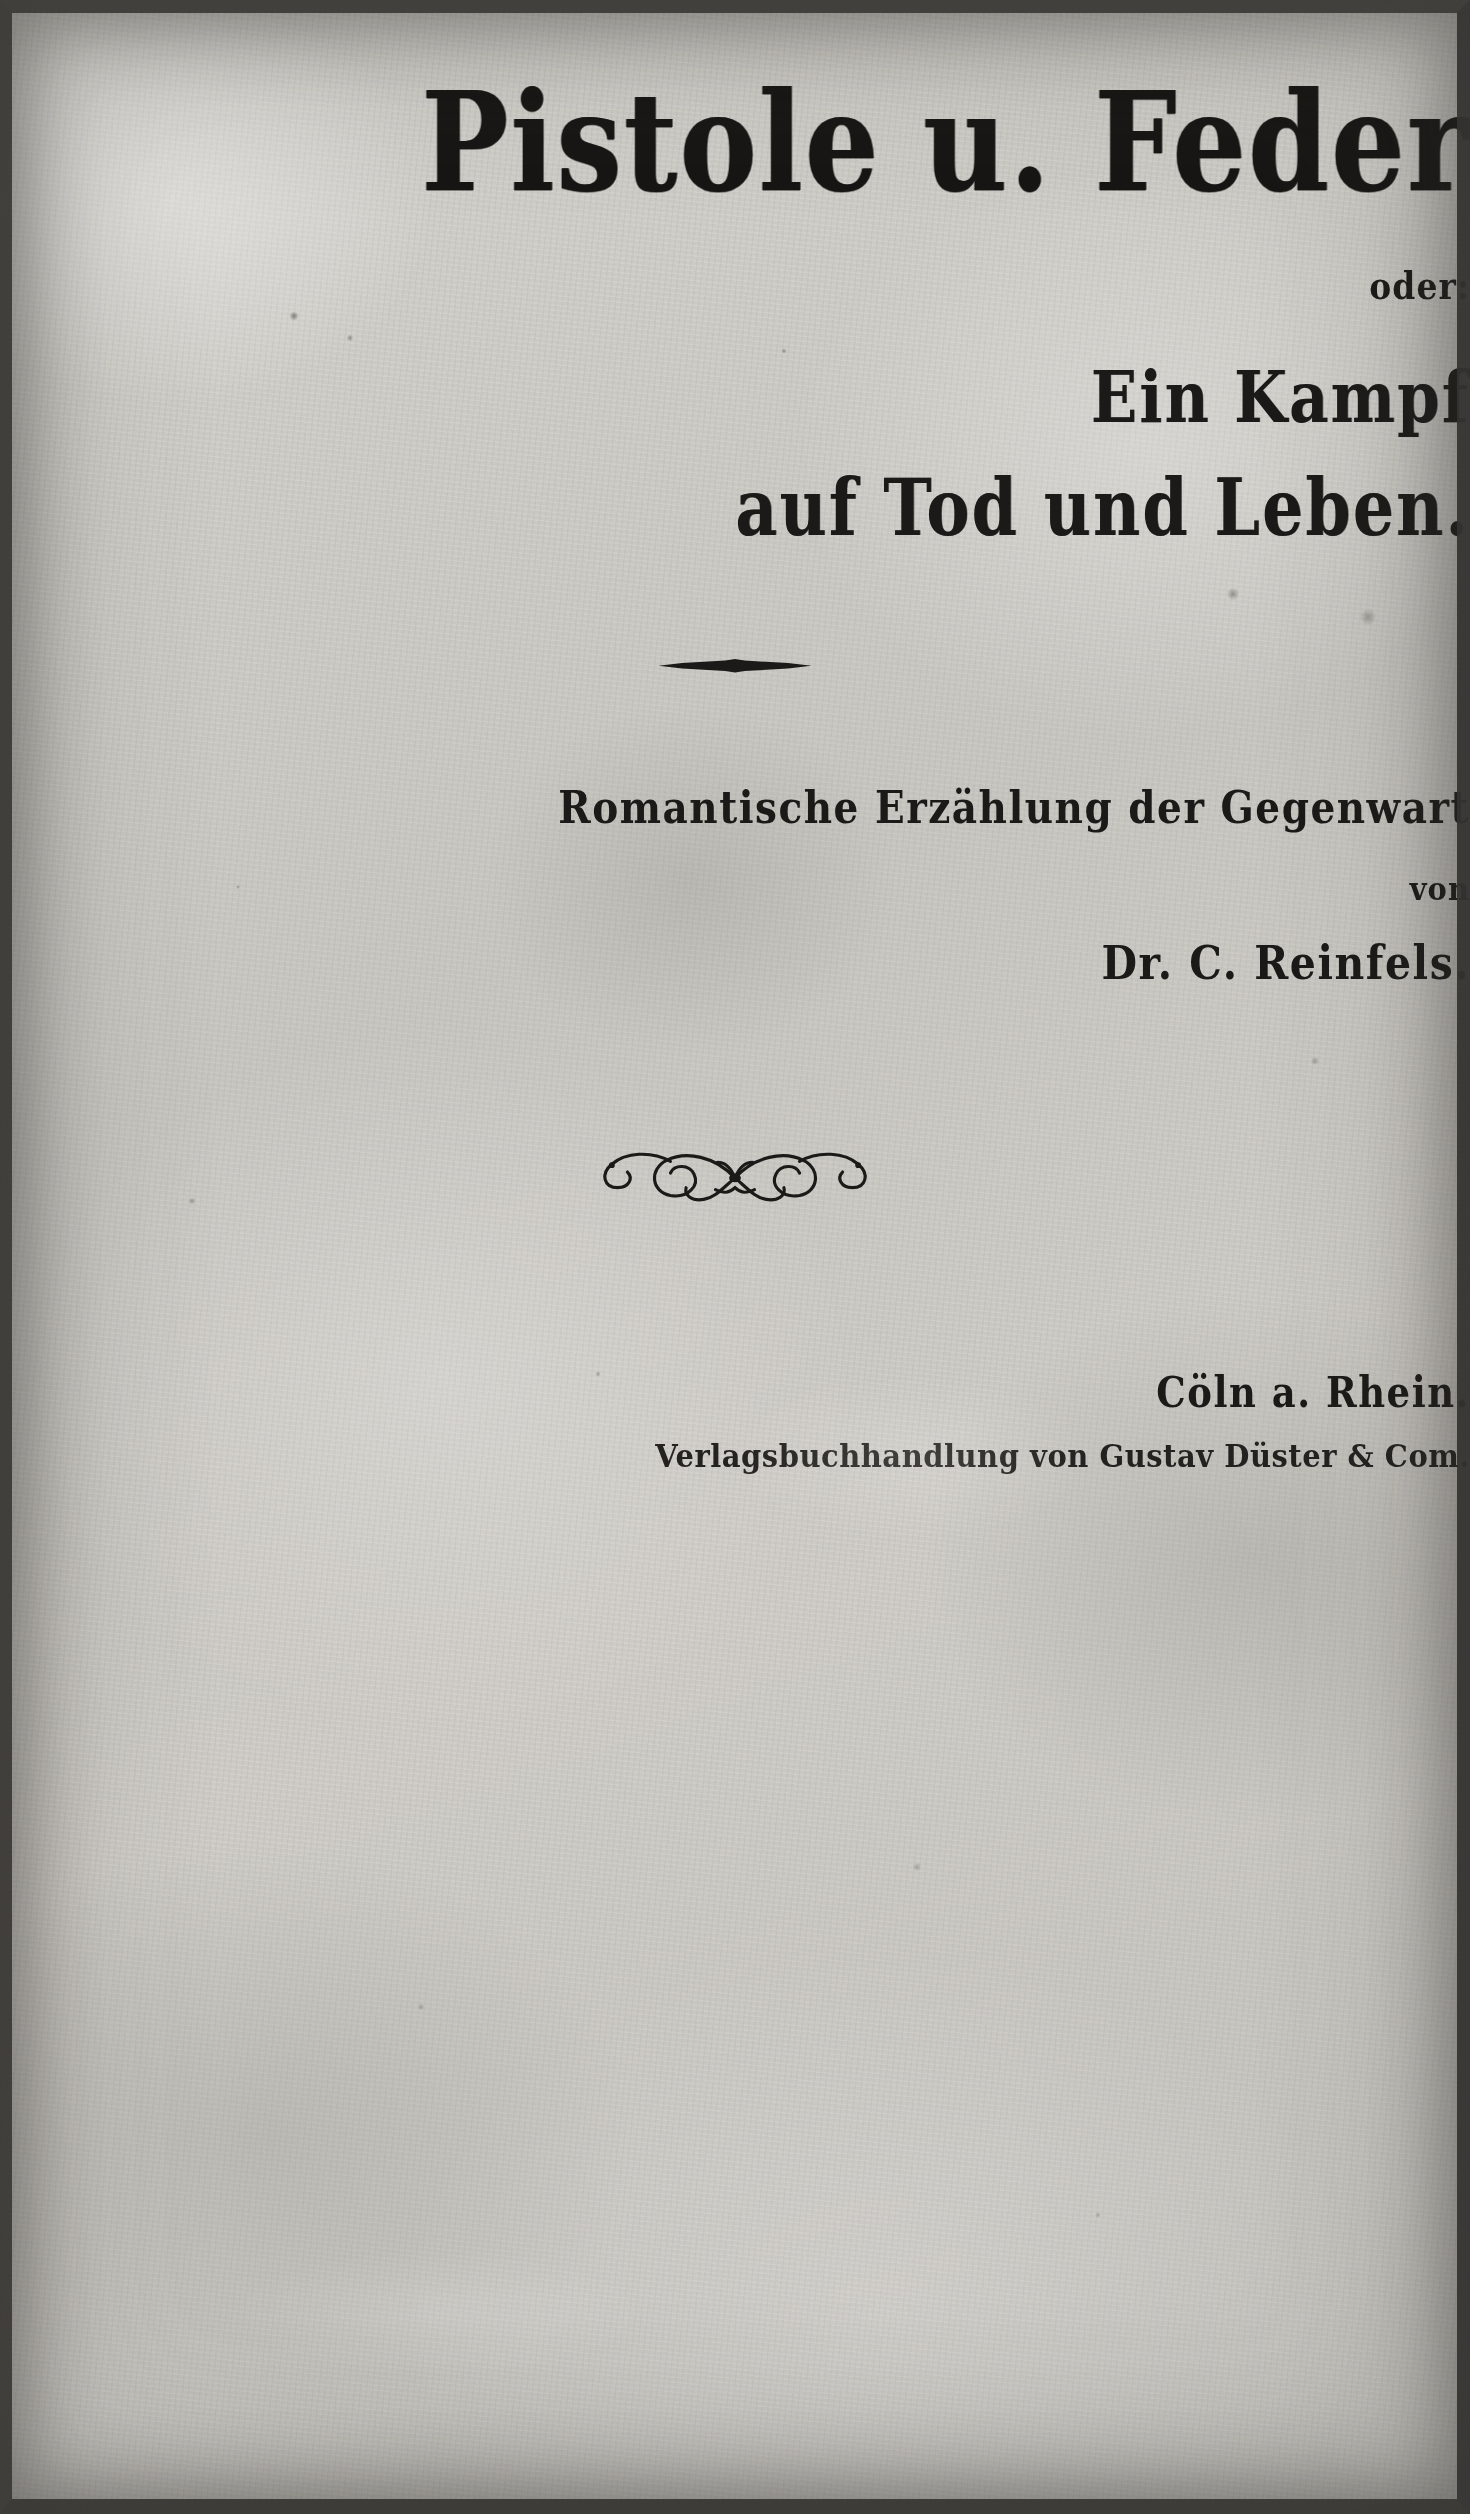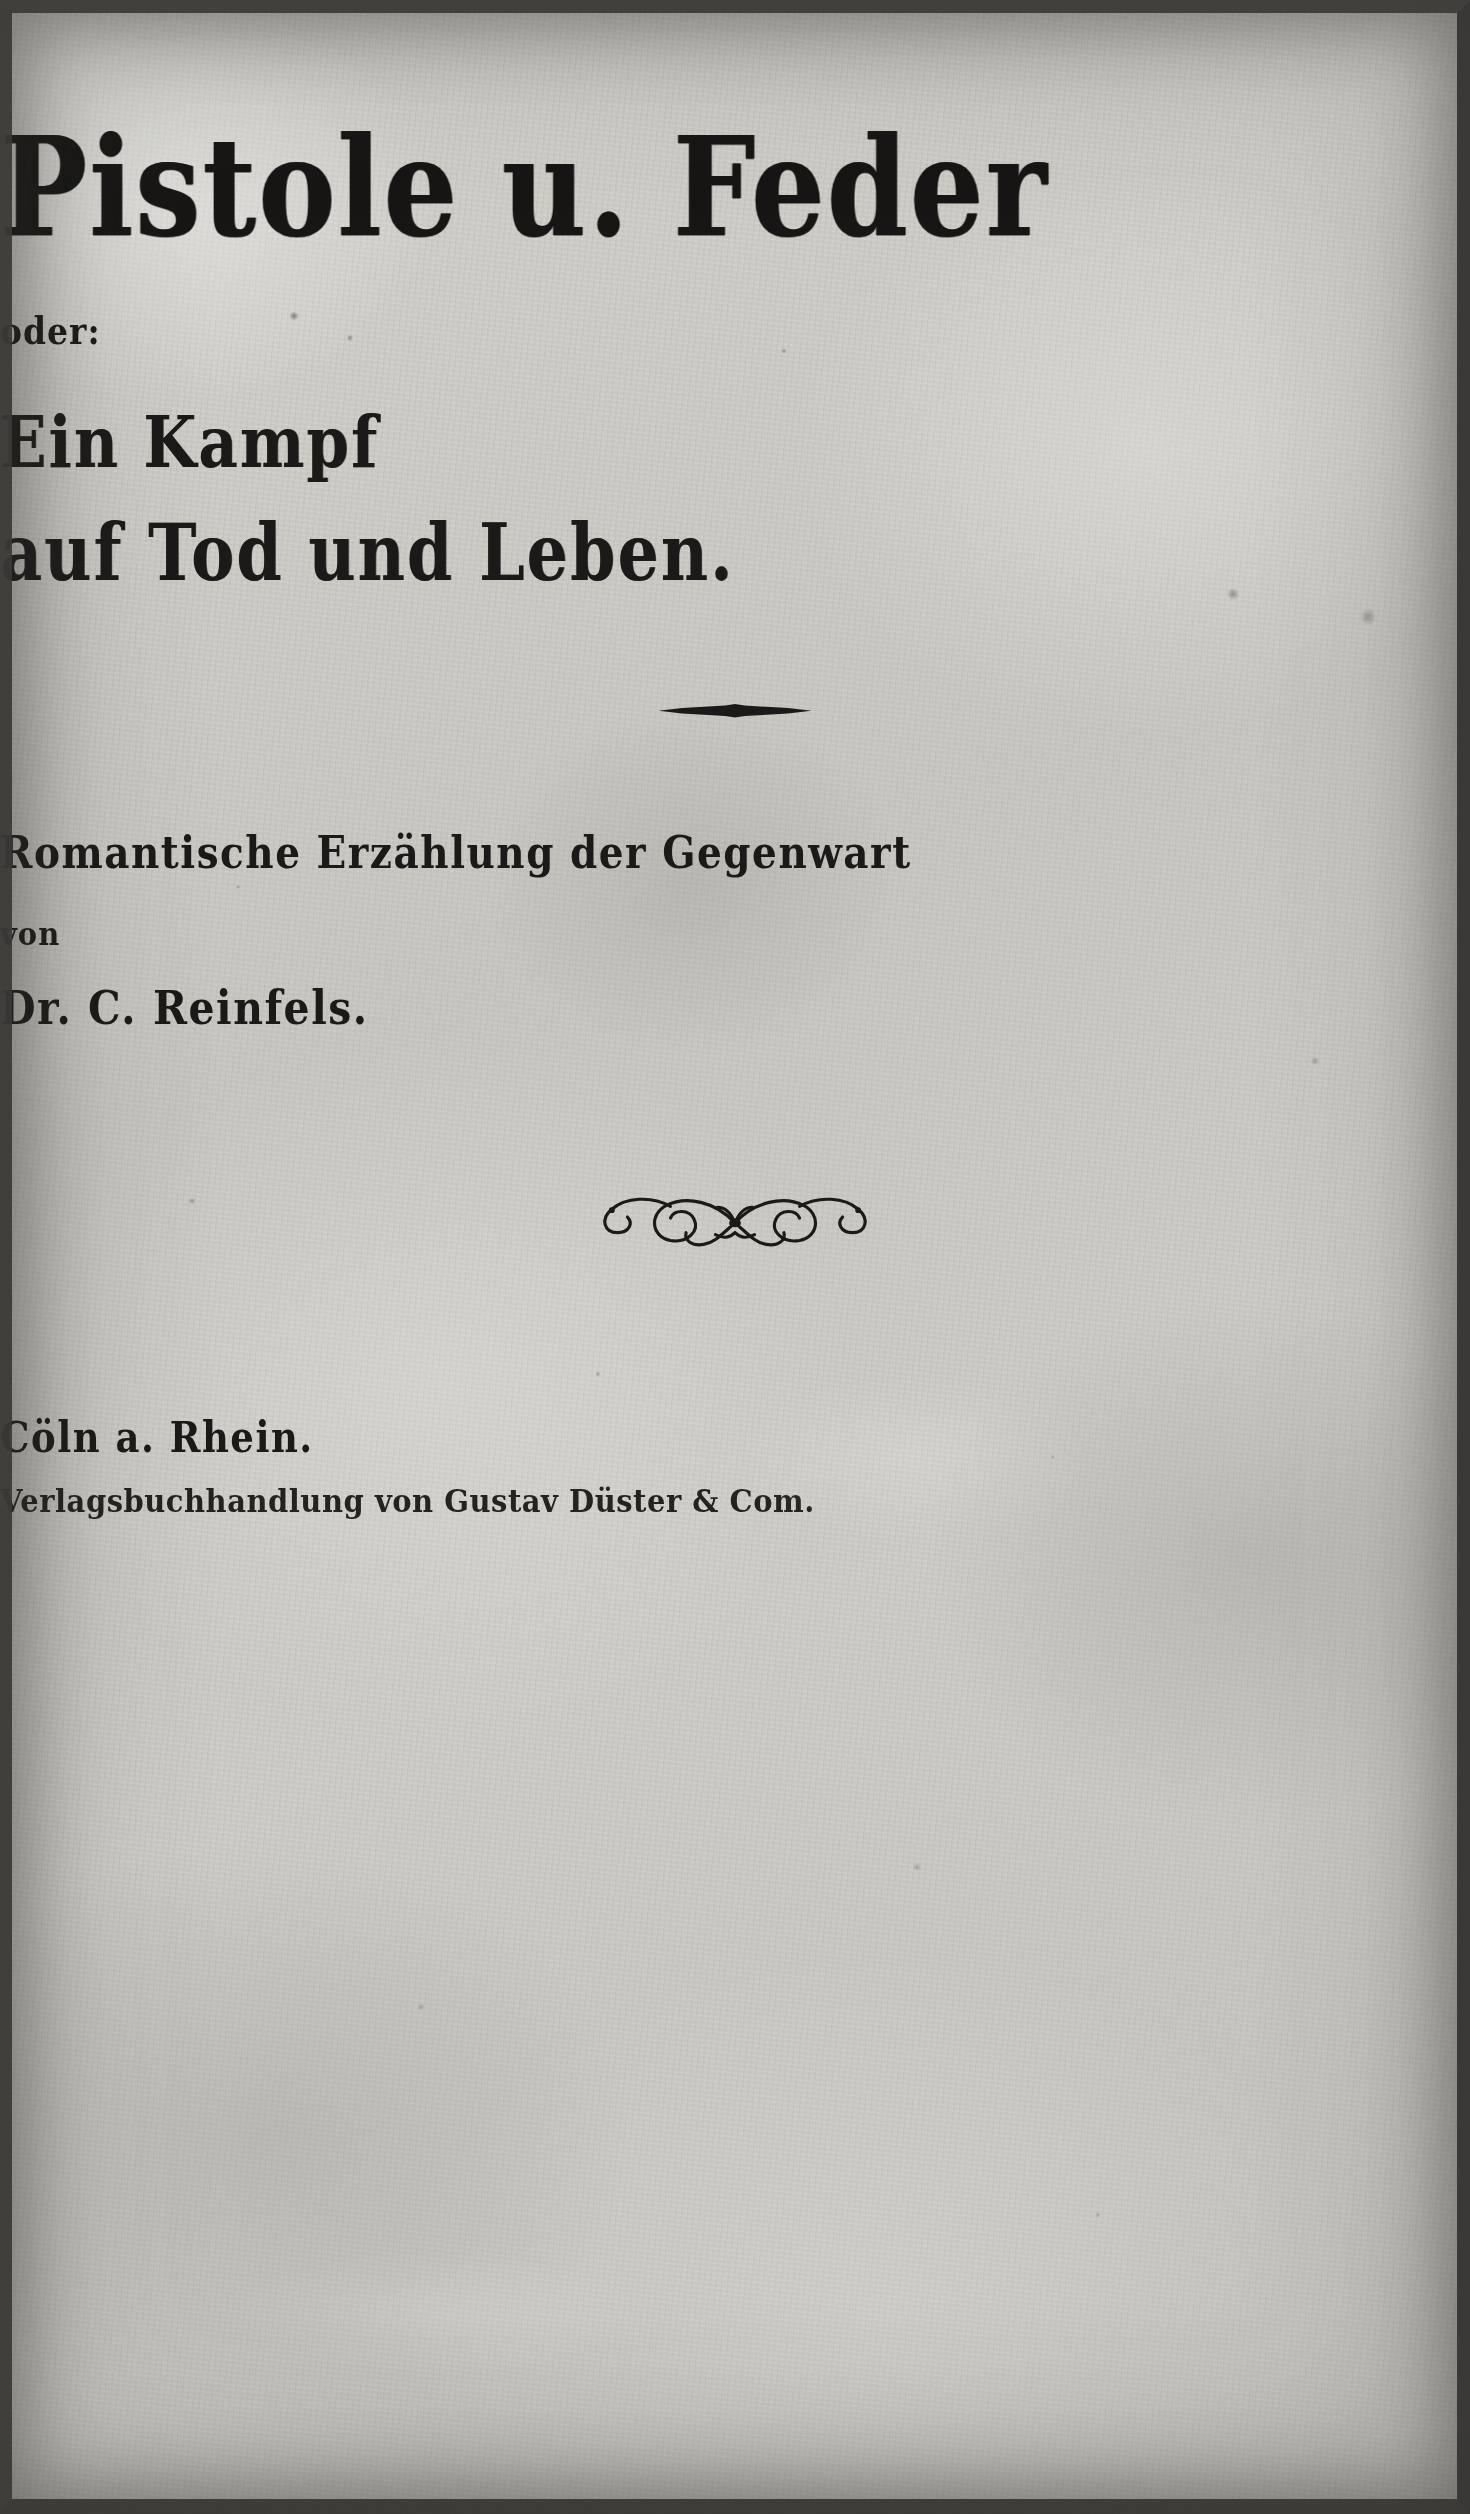--- a/index.html
+++ b/index.html
@@ -68,23 +68,22 @@
     border-bottom: 15.7px solid #373633;
     border-left: 12.7px solid #3a3936;
     border-right: 13.7px solid #343331;
     pointer-events: none;
     opacity: 0.92;
   }
 
   .content {
     position: absolute;
     inset: 0;
-    text-align: left;
+    text-align: right;
     color: #1b1a18;
-    margin-top: 45px;
   }
 
   .fraktur {
     font-family: "DejaVu Serif", serif;
     font-weight: 700;
     font-style: normal;
   }
 
   #main-title {
     position: absolute;

